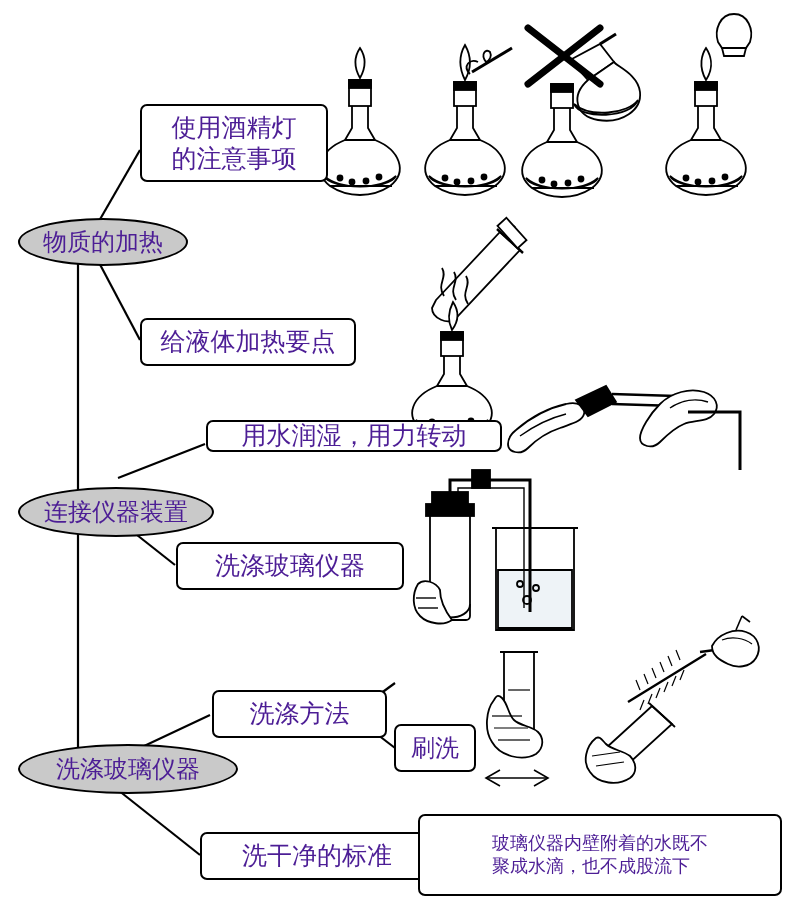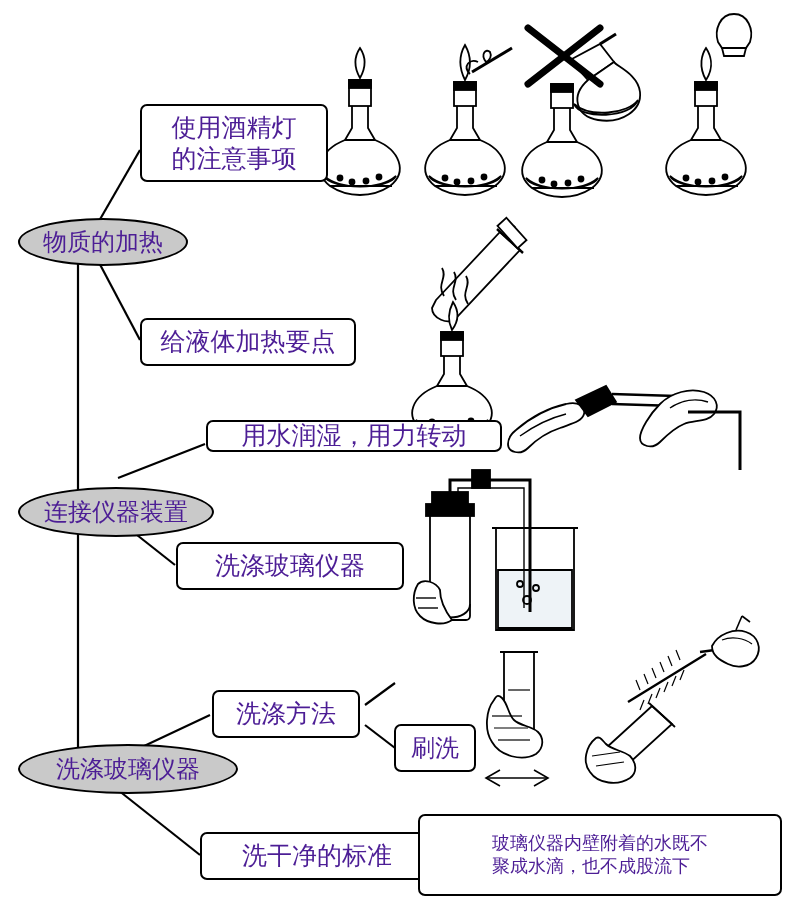--- a/index.html
+++ b/index.html
@@ -315,21 +315,21 @@
   </div>
 
   <div class="node node-ellipse" style="left:18px; top:487px; width:196px; height:50px;">
     <span>连接仪器装置</span>
   </div>
 
   <div class="node node-box" style="left:176px; top:542px; width:228px; height:48px;">
     <span>洗涤玻璃仪器</span>
   </div>
 
-  <div class="node node-box" style="left:212px; top:690px; width:148px; height:48px;justify-content:center;">
+  <div class="node node-box" style="left:212px; top:690px; width:175px; height:48px;justify-content:center;">
     <span>洗涤方法</span>
   </div>
 
 
   <div class="node node-box small" style="left:394px; top:724px; width:82px; height:48px;">
     <span>刷洗</span>
   </div>
 
   <div class="node node-ellipse" style="left:18px; top:744px; width:220px; height:50px;">
     <span>洗涤玻璃仪器</span>

